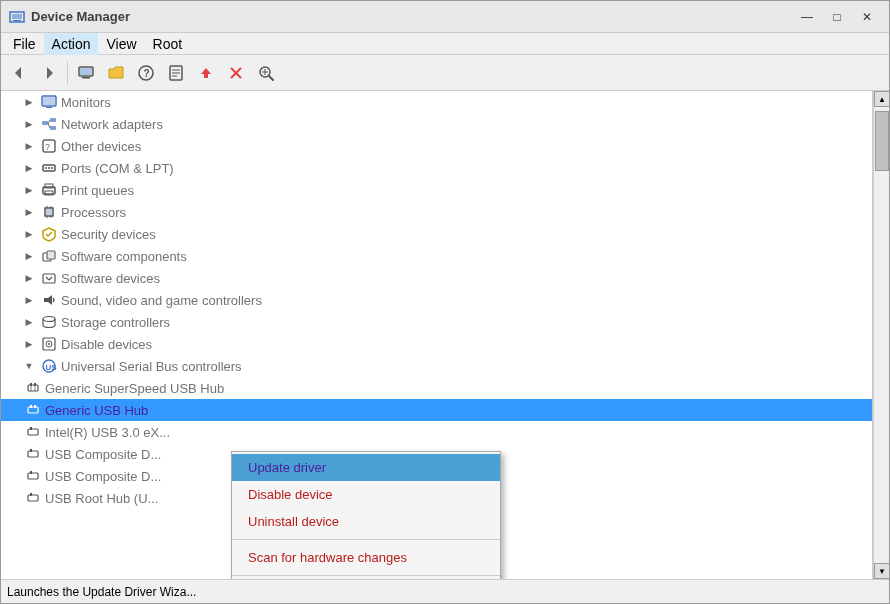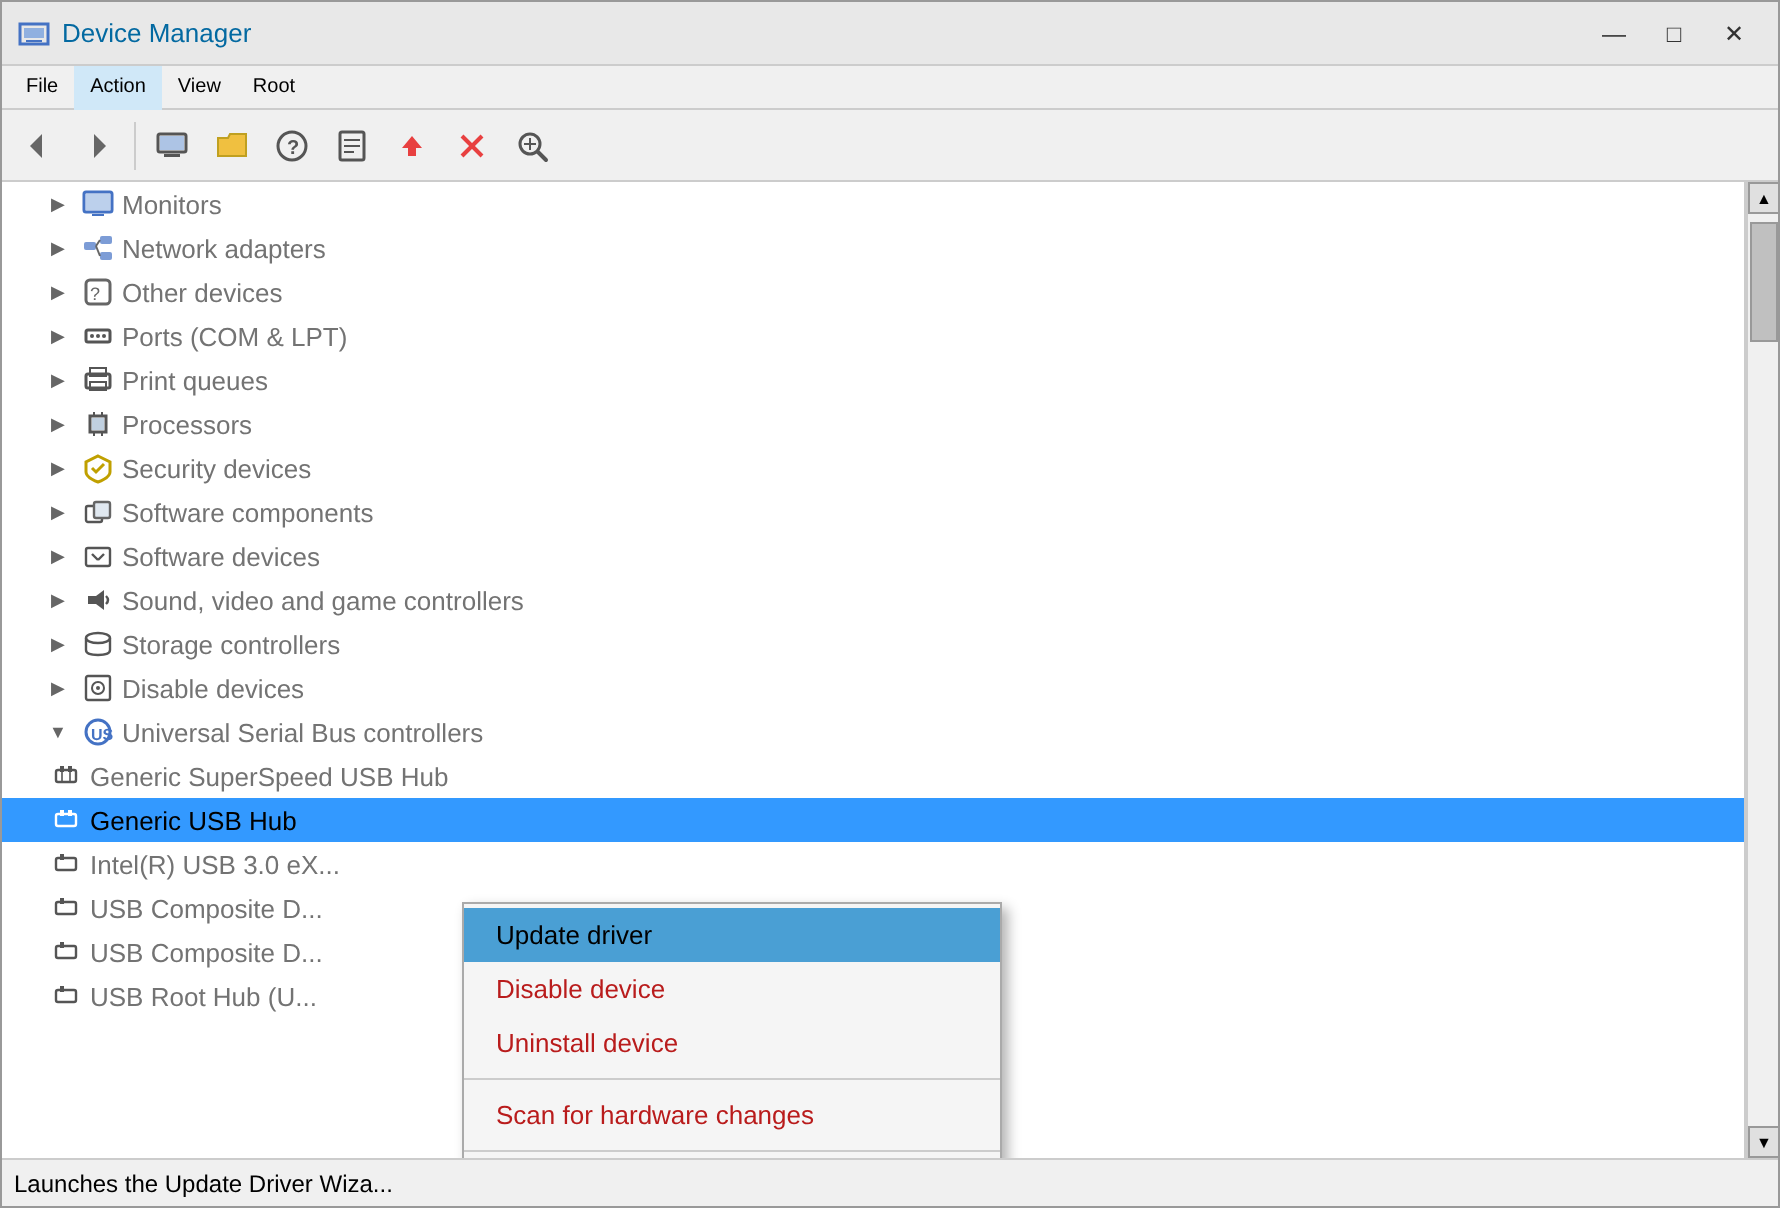--- a/index.html
+++ b/index.html
@@ -32,22 +32,22 @@
       width: 16px;
       height: 16px;
       margin-right: 6px;
       display: inline-flex;
       align-items: center;
       justify-content: center;
     }
     .title-bar-text {
       flex: 1;
       font-size: 13px;
-      font-weight: normal;
-      color: #0369a1;
+      font-weight: bold;
+      color: #404040;
     }
     .title-bar-controls {
       display: flex;
       gap: 2px;
     }
     .title-btn {
       width: 28px;
       height: 22px;
       border: none;
       background: transparent;
@@ -63,21 +63,21 @@
       background: #f0f0f0;
       height: 22px;
       display: flex;
       align-items: center;
       border-bottom: 1px solid #ccc;
       padding: 0 4px;
     }
     .menu-item {
       padding: 2px 8px;
       cursor: pointer;
-      font-size: 10px;
+      font-size: 14px;
       height: 22px;
       display: flex;
       align-items: center;
     }
     .menu-item.active { background: #d0e8f8; }
 
     .toolbar {
       background: #f0f0f0;
       height: 36px;
       display: flex;
@@ -149,21 +149,21 @@
 
     .tree-item {
       display: flex;
       align-items: center;
       height: 22px;
       padding-left: 4px;
       cursor: pointer;
       white-space: nowrap;
     }
     .tree-item.selected { background: #3399ff; color: white; }
-    .tree-item.selected .item-label { color: #000000; }
+    .tree-item.selected .item-label { color: #4c1d95; }
 
     .expand-icon {
       width: 16px;
       height: 16px;
       display: inline-flex;
       align-items: center;
       justify-content: center;
       font-size: 9px;
       color: #666;
       flex-shrink: 0;
@@ -211,21 +211,21 @@
     }
     .ctx-item {
       padding: 6px 16px;
       cursor: pointer;
       font-size: 13px;
       color: #b91c1c;
       display: block;
     }
     .ctx-item.highlighted {
       background: #4a9fd4;
-      color: #000000;
+      color: #4c1d95;
     }
     .ctx-separator {
       height: 1px;
       background: #ccc;
       margin: 4px 0;
     }
   </style>
 </head>
 <body>
 

